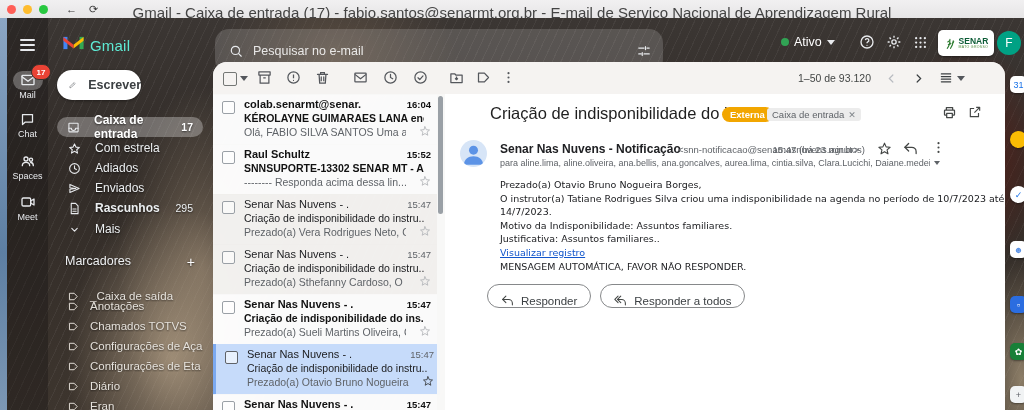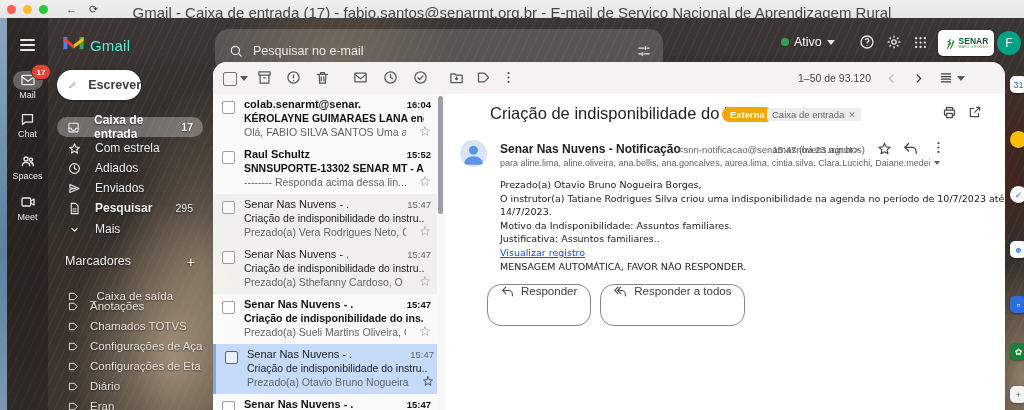--- a/index.html
+++ b/index.html
@@ -118,21 +118,21 @@
   #rd-email{position:absolute;left:233px;top:50px;font-size:9.5px;color:#5f6368;}
   #rd-time{position:absolute;left:250px;top:50px;width:170px;text-align:right;font-size:9.5px;color:#5f6368;}
   #rd-star{position:absolute;left:432px;top:47px;color:#444746;}
   #rd-reply-ic{position:absolute;left:458px;top:47px;color:#444746;}
   #rd-dots{position:absolute;left:486px;top:46px;color:#444746;}
   #rd-rcpt{position:absolute;left:55px;top:64px;width:440px;font-size:9px;color:#5f6368;white-space:nowrap;display:flex;gap:4px;align-items:center;}
   #rd-body{position:absolute;left:55px;top:84px;font-family:"DejaVu Sans",sans-serif;font-size:9.5px;line-height:13.6px;color:#202124;}
   #rd-body .ln{white-space:nowrap;}
   #rd-link{color:#1155cc;text-decoration:underline;cursor:pointer;}
   #rd-actions{position:absolute;left:42px;top:190px;display:flex;gap:9px;}
-  .act-btn{height:42px;border:1px solid #86888a;border-radius:14px;background:#fff;display:flex;align-items:flex-start;
+  .act-btn{height:24px;border:1px solid #86888a;border-radius:14px;background:#fff;display:flex;align-items:flex-end;
     gap:7px;padding:0 13px;font-size:11.5px;color:#3c4043;font-family:"Liberation Sans",sans-serif;}
   .act-btn .aic{color:#444746;}
 
   
   .strip-ic{position:absolute;left:1010px;width:17px;height:17px;border-radius:5px;
     display:flex;align-items:center;justify-content:center;font-size:9px;box-shadow:0 1px 2px rgba(0,0,0,.4);}
 </style>
 </head>
 <body>
 
@@ -313,21 +313,21 @@
         </span>
         <span class="lbl">Enviados</span>
       </div>
       <div class="nav-item" style="top: 198px;">
         <span class="nic">
           <svg width="13" height="13" viewBox="0 0 24 24" fill="none" stroke="currentColor" stroke-width="2" stroke-linecap="round" stroke-linejoin="round">
             <path d="M6 2.5h8l4.5 4.5v14.5H6z"></path>
             <path d="M9 13h6M9 17h6"></path>
           </svg>
         </span>
-        <span class="lbl" style="font-weight:bold">Pesquisar</span>
+        <span class="lbl" style="font-weight:bold">Rascunhos</span>
         <span class="cnt">295</span>
       </div>
       <div class="nav-item" style="top: 219px;">
         <span class="nic">
           <svg width="13" height="13" viewBox="0 0 24 24" fill="none" stroke="currentColor" stroke-width="2" stroke-linecap="round" stroke-linejoin="round">
             <path d="M7 10l5 5 5-5"></path>
           </svg>
         </span>
         <span class="lbl">Mais</span>
       </div>

